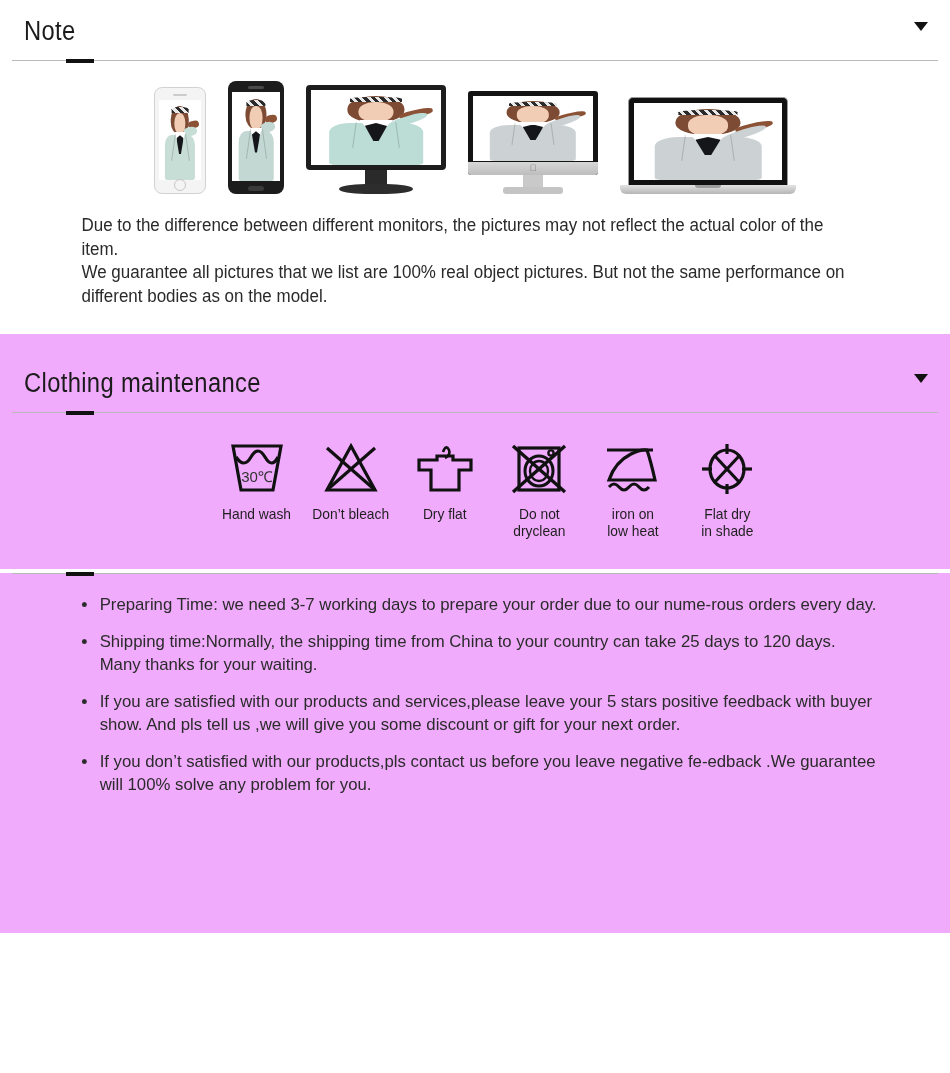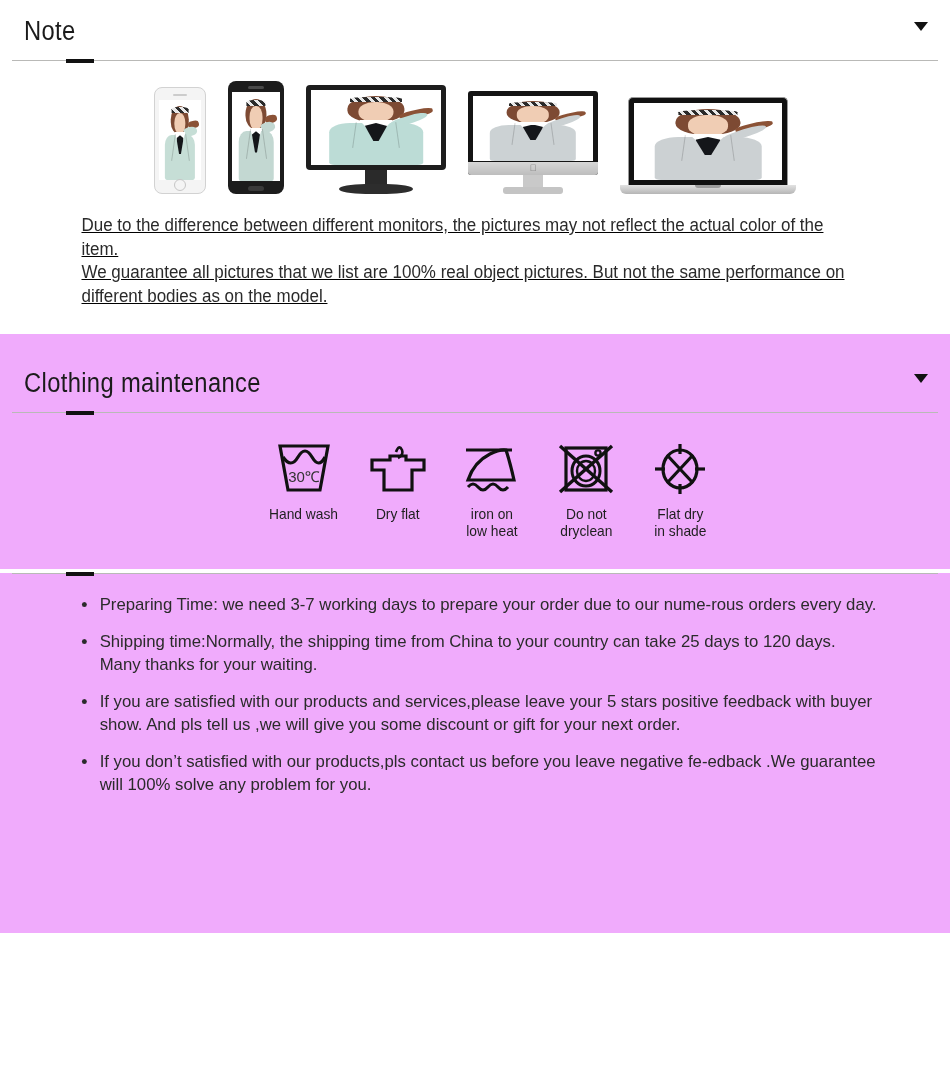--- a/index.html
+++ b/index.html
@@ -59,21 +59,21 @@
     letter-spacing: 1.5px;
     color: #111111;
     font-weight: 400;
     white-space: nowrap;
     padding: 0 34px;
     font-family: "Liberation Sans", sans-serif;
     transform: scaleX(0.82);
   }
 
   
-  .section-white { background: #ffffff; text-decoration: underline; }
+  .section-white { background: #ffffff; }
   .section-gray  { background: #f0abfc; }
 
   .sec-head {
     position: relative;
     padding: 14px 22px 0 24px;
     height: 56px;
   }
   .sec-title {
     font-size: 27px;
     color: #1b1b1b;
@@ -452,48 +452,56 @@
 
       <div class="care-item">
         <svg class="care-svg" width="64" height="58" viewBox="0 0 64 58">
           <path d="M8 6 L56 6 L48 50 L16 50 Z" fill="none" stroke="#111" stroke-width="3.2"></path>
           <path d="M11 17 Q19 29 26 17 Q33 5 40 17 Q47 29 53 17" fill="none" stroke="#111" stroke-width="3.2"></path>
           <text x="32" y="42" font-family="'Liberation Sans',sans-serif" font-size="15" fill="#333" text-anchor="middle">30℃</text>
         </svg>
         <div class="care-label">Hand wash</div>
       </div>
 
+      <div class="care-item">
+        <svg class="care-svg" width="64" height="58" viewBox="0 0 64 58">
+          <path d="M32 6 L56 50 L8 50 Z" fill="none" stroke="#111" stroke-width="3.2"></path>
+          <line x1="8" y1="8" x2="56" y2="50" stroke="#111" stroke-width="3.2"></line>
+          <line x1="56" y1="8" x2="8" y2="50" stroke="#111" stroke-width="3.2"></line>
+        </svg>
+        <div class="care-label">Don’t bleach</div>
+      </div>
 
       <div class="care-item">
         <svg class="care-svg" width="64" height="58" viewBox="0 0 64 58">
           <path d="M30 12 q3 -8 6 -2 q2 5 -4 8" fill="none" stroke="#111" stroke-width="2.6"></path>
           <path d="M6 20 L24 20 L24 16 L40 16 L40 20 L58 20 L58 30 L46 30 L46 50 L18 50 L18 30 L6 30 Z" fill="none" stroke="#111" stroke-width="3.2" stroke-linejoin="miter"></path>
         </svg>
         <div class="care-label">Dry flat</div>
-      </div>
-
-      <div class="care-item">
-        <svg class="care-svg" width="64" height="58" viewBox="0 0 64 58">
-          <path d="M6 10 L52 10" stroke="#111" stroke-width="3.2" fill="none"></path>
-          <path d="M46 10 Q50 22 54 40 L8 40 Q14 22 30 14 Q40 9 46 10 Z" fill="none" stroke="#111" stroke-width="3.2"></path>
-          <path d="M8 47 q5 -6 10 0 q5 6 10 0 q5 -6 10 0 q5 6 10 0" fill="none" stroke="#111" stroke-width="3"></path>
-        </svg>
-        <div class="care-label">iron on<br>low heat</div>
       </div>
 
       <div class="care-item">
         <svg class="care-svg" width="64" height="58" viewBox="0 0 64 58">
           <rect x="12" y="8" width="40" height="42" fill="none" stroke="#111" stroke-width="3.2"></rect>
           <ellipse cx="32" cy="31" rx="14" ry="15" fill="none" stroke="#111" stroke-width="3"></ellipse>
           <ellipse cx="32" cy="31" rx="9" ry="10" fill="none" stroke="#111" stroke-width="2.4"></ellipse>
           <circle cx="44" cy="13" r="2.6" fill="none" stroke="#111" stroke-width="2.4"></circle>
           <line x1="6" y1="6" x2="58" y2="52" stroke="#111" stroke-width="3.4"></line>
           <line x1="58" y1="6" x2="6" y2="52" stroke="#111" stroke-width="3.4"></line>
         </svg>
         <div class="care-label">Do not<br>dryclean</div>
+      </div>
+
+      <div class="care-item">
+        <svg class="care-svg" width="64" height="58" viewBox="0 0 64 58">
+          <path d="M6 10 L52 10" stroke="#111" stroke-width="3.2" fill="none"></path>
+          <path d="M46 10 Q50 22 54 40 L8 40 Q14 22 30 14 Q40 9 46 10 Z" fill="none" stroke="#111" stroke-width="3.2"></path>
+          <path d="M8 47 q5 -6 10 0 q5 6 10 0 q5 -6 10 0 q5 6 10 0" fill="none" stroke="#111" stroke-width="3"></path>
+        </svg>
+        <div class="care-label">iron on<br>low heat</div>
       </div>
 
       <div class="care-item">
         <svg class="care-svg" width="64" height="58" viewBox="0 0 64 58">
           <ellipse cx="32" cy="29" rx="17" ry="19" fill="none" stroke="#111" stroke-width="3.2"></ellipse>
           <line x1="32" y1="4" x2="32" y2="14" stroke="#111" stroke-width="3.2"></line>
           <line x1="32" y1="44" x2="32" y2="54" stroke="#111" stroke-width="3.2"></line>
           <line x1="7" y1="29" x2="17" y2="29" stroke="#111" stroke-width="3.2"></line>
           <line x1="47" y1="29" x2="57" y2="29" stroke="#111" stroke-width="3.2"></line>
           <line x1="19" y1="15" x2="45" y2="43" stroke="#111" stroke-width="3.2"></line>

